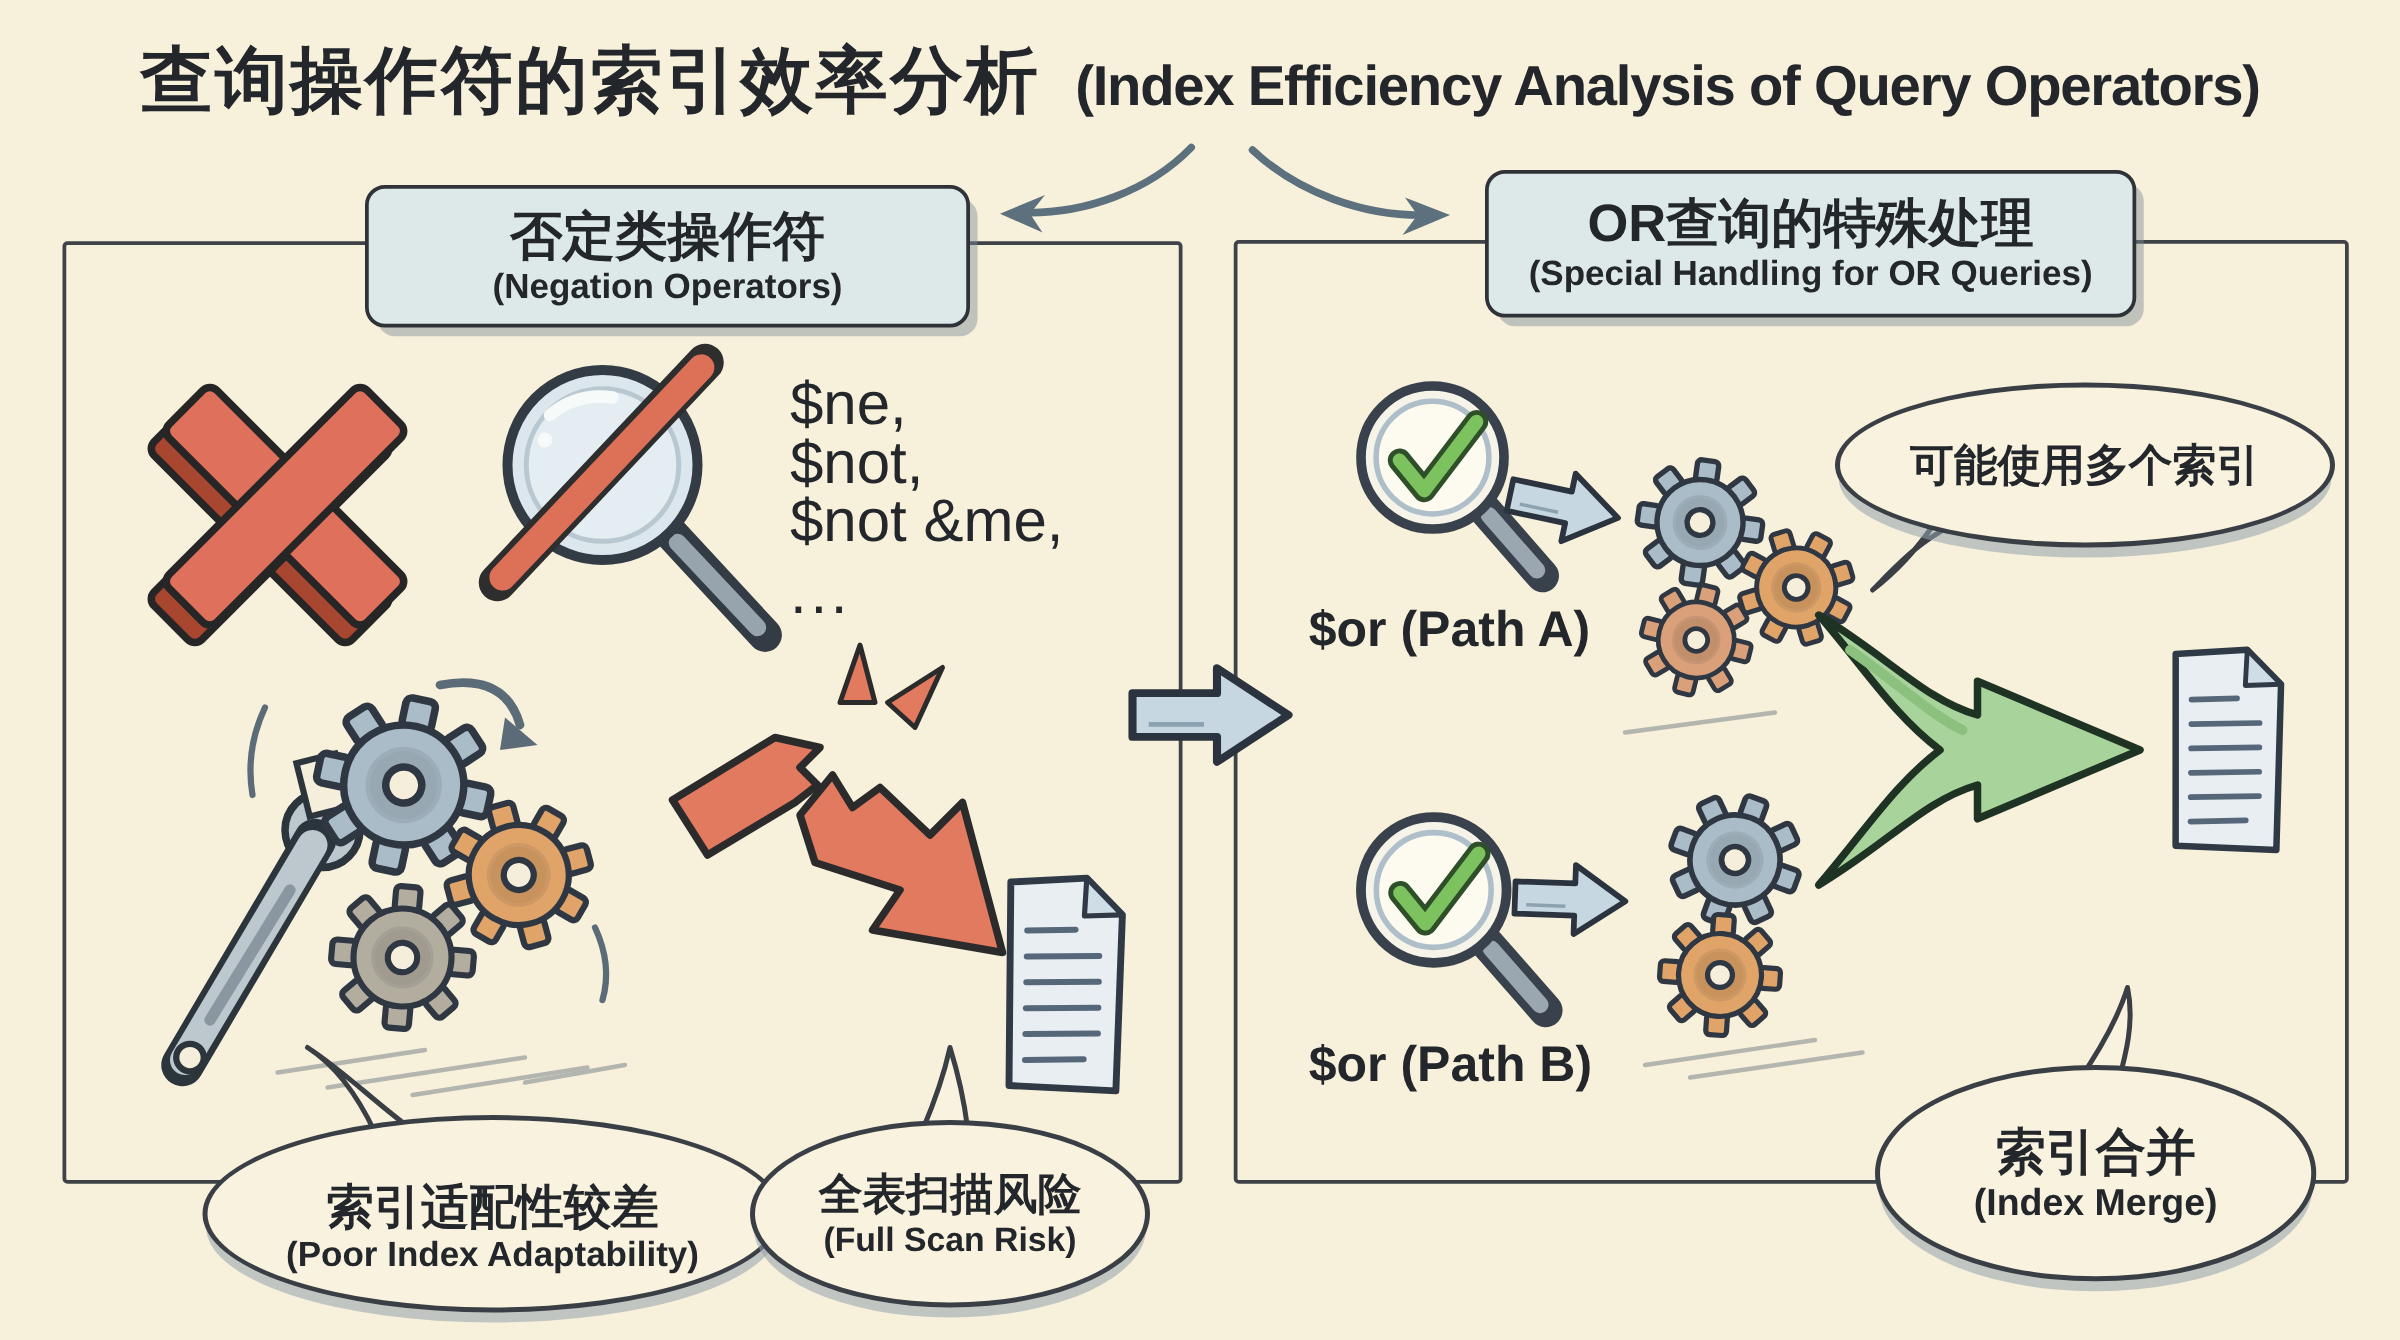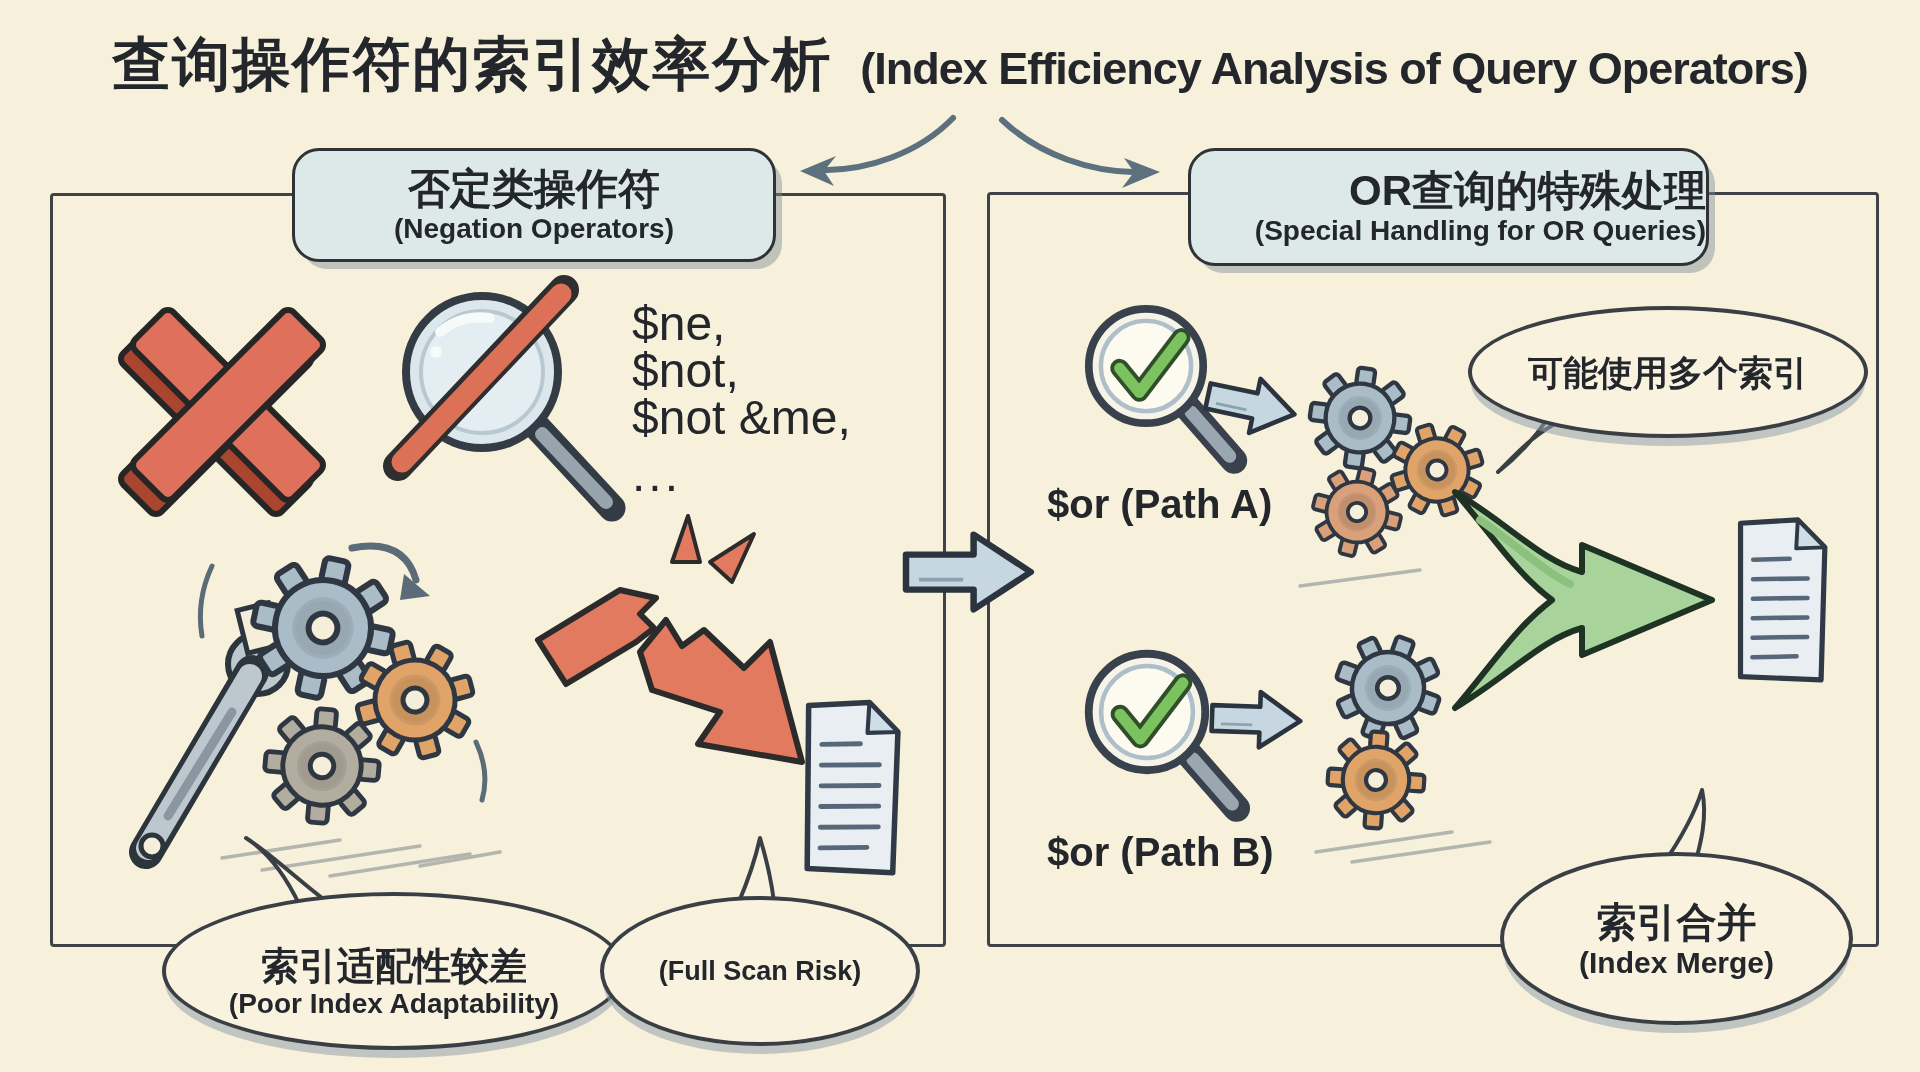--- a/index.html
+++ b/index.html
@@ -17,27 +17,27 @@
     z-index:5;
   }
   #title .zh{font-size:58px;font-weight:900;letter-spacing:2px;}
   #title .en{font-size:45px;font-weight:800;margin-left:28px;letter-spacing:-1px;}
   
   .panel{border:3px solid #3f4348;border-radius:4px;background:transparent;z-index:1;}
   #panel-left{left:50px;top:193px;width:890px;height:748px;}
   #panel-right{left:987px;top:192px;width:886px;height:749px;}
   
   .hdr{
-    background:#dde8e9;border:3px solid #2f3338;border-radius:27px;
+    background:#dde8e9;border:3px solid #2f3338;border-radius:16px;
     box-shadow:8px 9px 0 -2px rgba(125,140,148,.45);
     display:flex;flex-direction:column;align-items:center;justify-content:center;
     z-index:6;text-align:center;
   }
   #hdr-left{left:292px;top:148px;width:478px;height:108px;}
-  #hdr-right{left:1188px;top:148px;width:515px;height:112px;align-items:flex-end;}
+  #hdr-right{left:1188px;top:136px;width:515px;height:112px;}
   .hdr .zh{font-size:42px;font-weight:900;line-height:48px;}
   .hdr .en{font-size:28px;font-weight:800;line-height:32px;}
   
   #operators{left:632px;top:300px;z-index:6;font-size:48px;font-weight:400;line-height:47px;}
   #operators .dots{margin-top:10px;letter-spacing:3px;}
   
   .orlabel{z-index:6;font-size:40px;font-weight:800;white-space:nowrap;}
   #or-a{left:1047px;top:482px;}
   #or-b{left:1047px;top:830px;}
   
@@ -268,20 +268,21 @@
 </div>
 
 <div id="or-a" class="abs orlabel">$or (Path A)</div>
 <div id="or-b" class="abs orlabel">$or (Path B)</div>
 
 <div id="bubble-poor" class="abs bubble">
   <div class="zh">索引适配性较差</div>
   <div class="en">(Poor Index Adaptability)</div>
 </div>
 <div id="bubble-scan" class="abs bubble">
+  <div class="zh">全表扫描风险</div>
   <div class="en">(Full Scan Risk)</div>
 </div>
 <div id="bubble-multi" class="abs bubble">
   <div class="zh">可能使用多个索引</div>
 </div>
 <div id="bubble-merge" class="abs bubble">
   <div class="zh">索引合并</div>
   <div class="en">(Index Merge)</div>
 </div>
 

